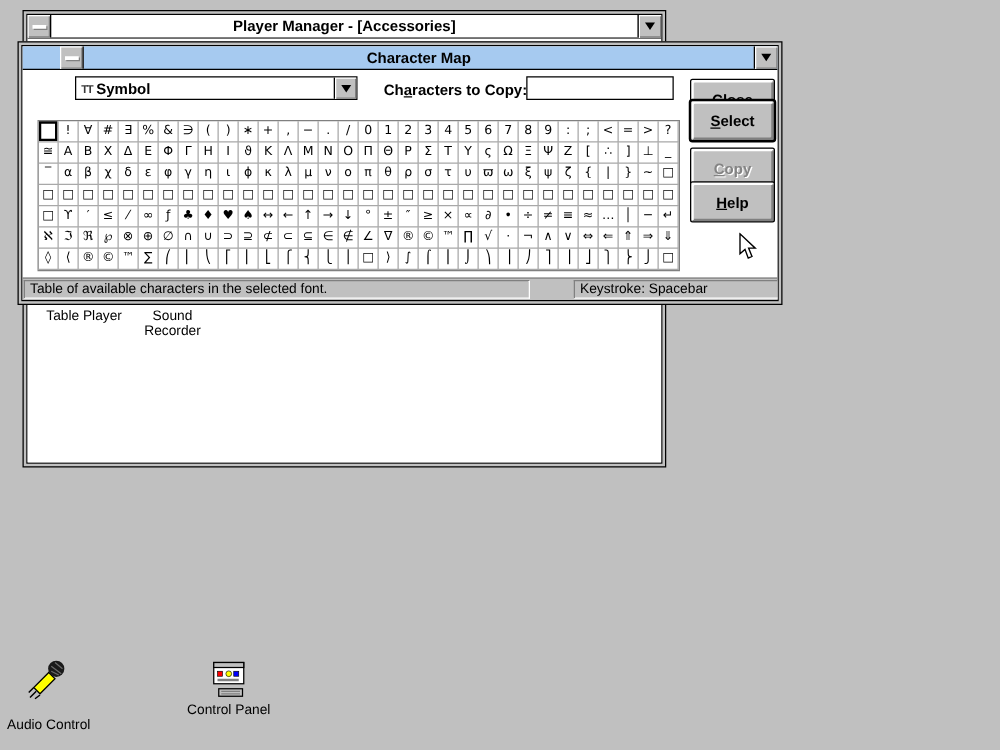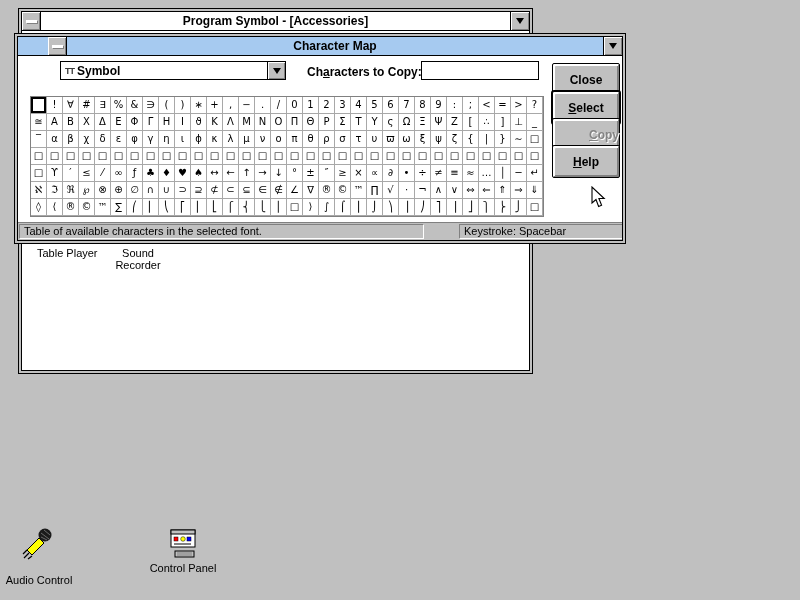--- a/index.html
+++ b/index.html
@@ -71,22 +71,22 @@
     border:1px solid #000; background:#fff; font-family:inherit; font-size:12px; padding:0 3px;
   }
 
   .btn {
     position:absolute; left:534px; width:68px; height:33px;
     background:var(--window_face,#c0c0c0); border:1px solid #000; border-radius:2px;
     font-family:inherit; font-size:12px; font-weight:bold; color:#000; cursor:default;
     box-shadow:inset 1px 1px 0 #fff, inset -1px -1px 0 #808080, inset 2px 2px 0 #fff, inset -2px -2px 0 #808080;
   }
   .btn-close { top:7px; }
-  .btn-select { top:35px; }
-  .btn-copy { top:62px;text-align:right; }
+  .btn-select { top:24px; }
+  .btn-copy { top:62px; }
   .btn-help { top:89px; }
   .btn.default { box-shadow:0 0 0 1px #000, inset 1px 1px 0 #fff, inset -1px -1px 0 #808080, inset 2px 2px 0 #fff, inset -2px -2px 0 #808080; }
   .btn.disabled { color:var(--disabled_text,#848484); text-shadow:1px 1px 0 #fff; }
   .btn u, .lbl u { text-decoration:underline; }
 
   .char-grid {
     position:absolute; left:12px; top:40px;
     display:grid; grid-template-columns:repeat(32,16px); grid-auto-rows:17px;
     border:1px solid #808080; background:#fff;
   }
@@ -118,21 +118,21 @@
 <body>
 
 <div class="desktop">
 
   <div class="winframe bg-window">
     <div class="wininner">
       <div class="titlebar">
         <div class="sysbox">
           <span class="sysdash"></span>
         </div>
-        <div class="ttext">Program Symbol - [Accessories]</div>
+        <div class="ttext">Player Manager - [Accessories]</div>
         <div class="minbox">
           <span class="tri-down"></span>
         </div>
       </div>
       <div class="bg-client">
         <div class="group-label gl-media">Table Player</div>
         <div class="group-label gl-sound">Sound Recorder</div>
       </div>
     </div>
   </div>

